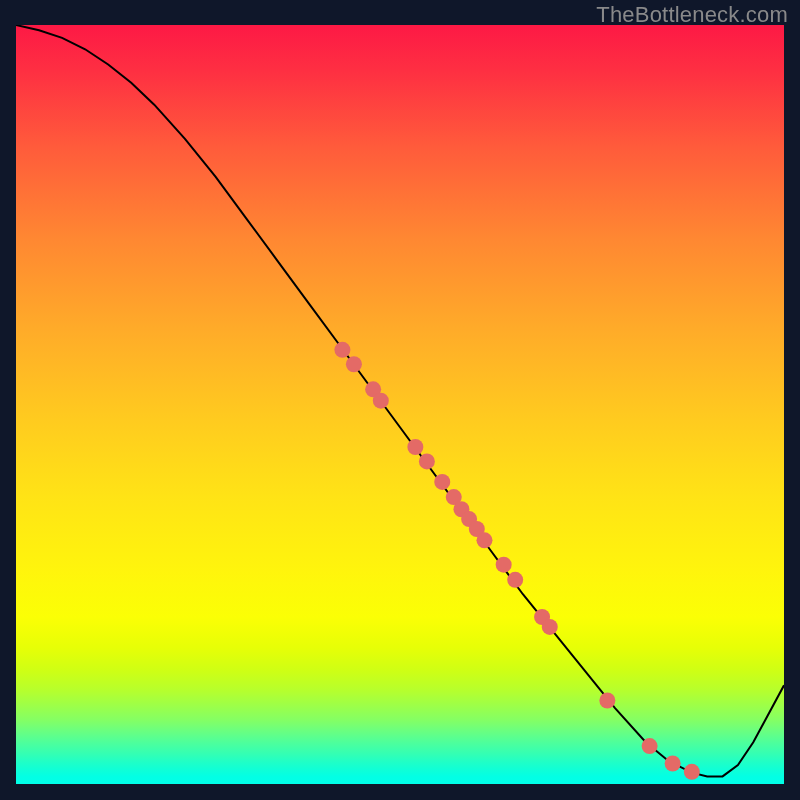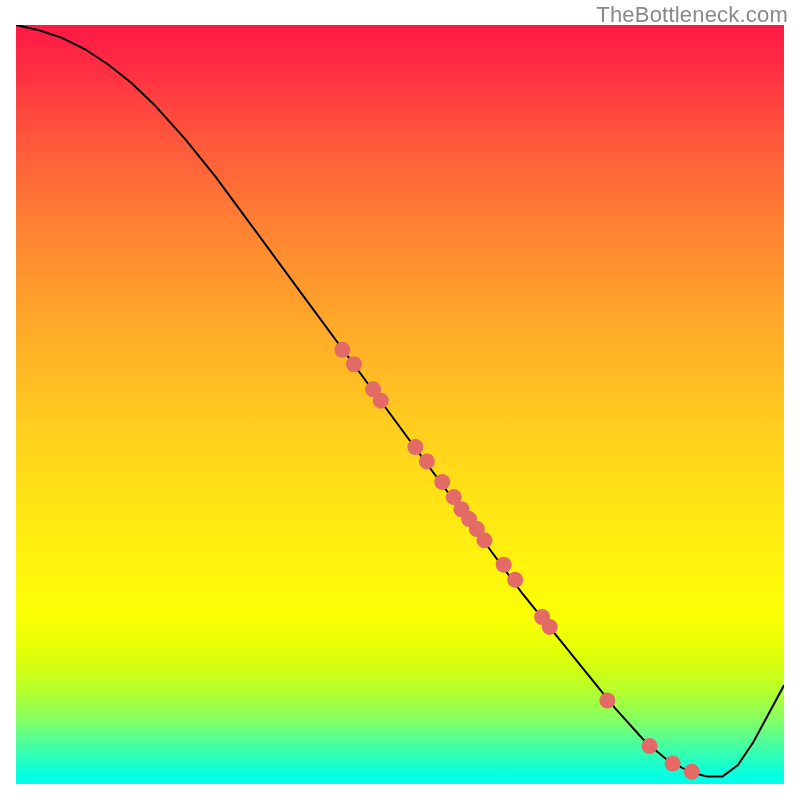--- a/index.html
+++ b/index.html
@@ -10,21 +10,21 @@
     overflow: hidden;
     background: #000;
     font-family: Arial, Helvetica, sans-serif;
   }
   .frame {
     position: absolute;
     left: 0;
     top: 0;
     width: 800px;
     height: 800px;
-    background: #ffffff;
+    background: #0f172a;
   }
   .plot {
     position: absolute;
     left: 16px;
     top: 25px;
     width: 768px;
     height: 759px;
     overflow: hidden;
   }
   .gradient-bg {

